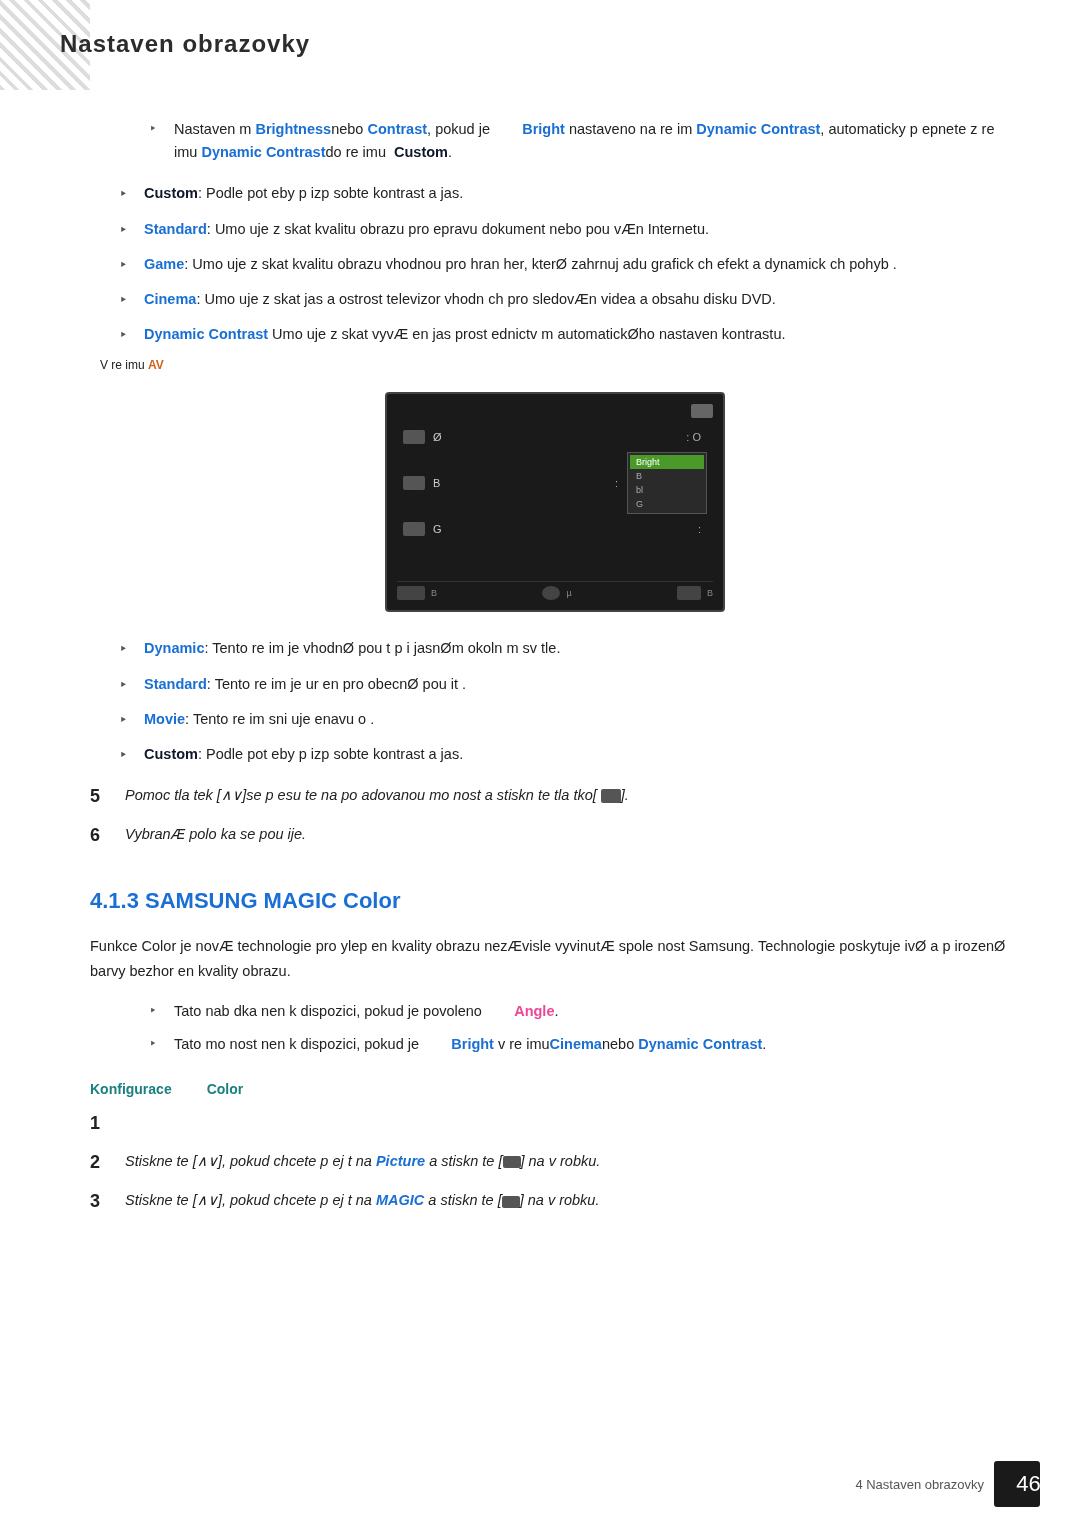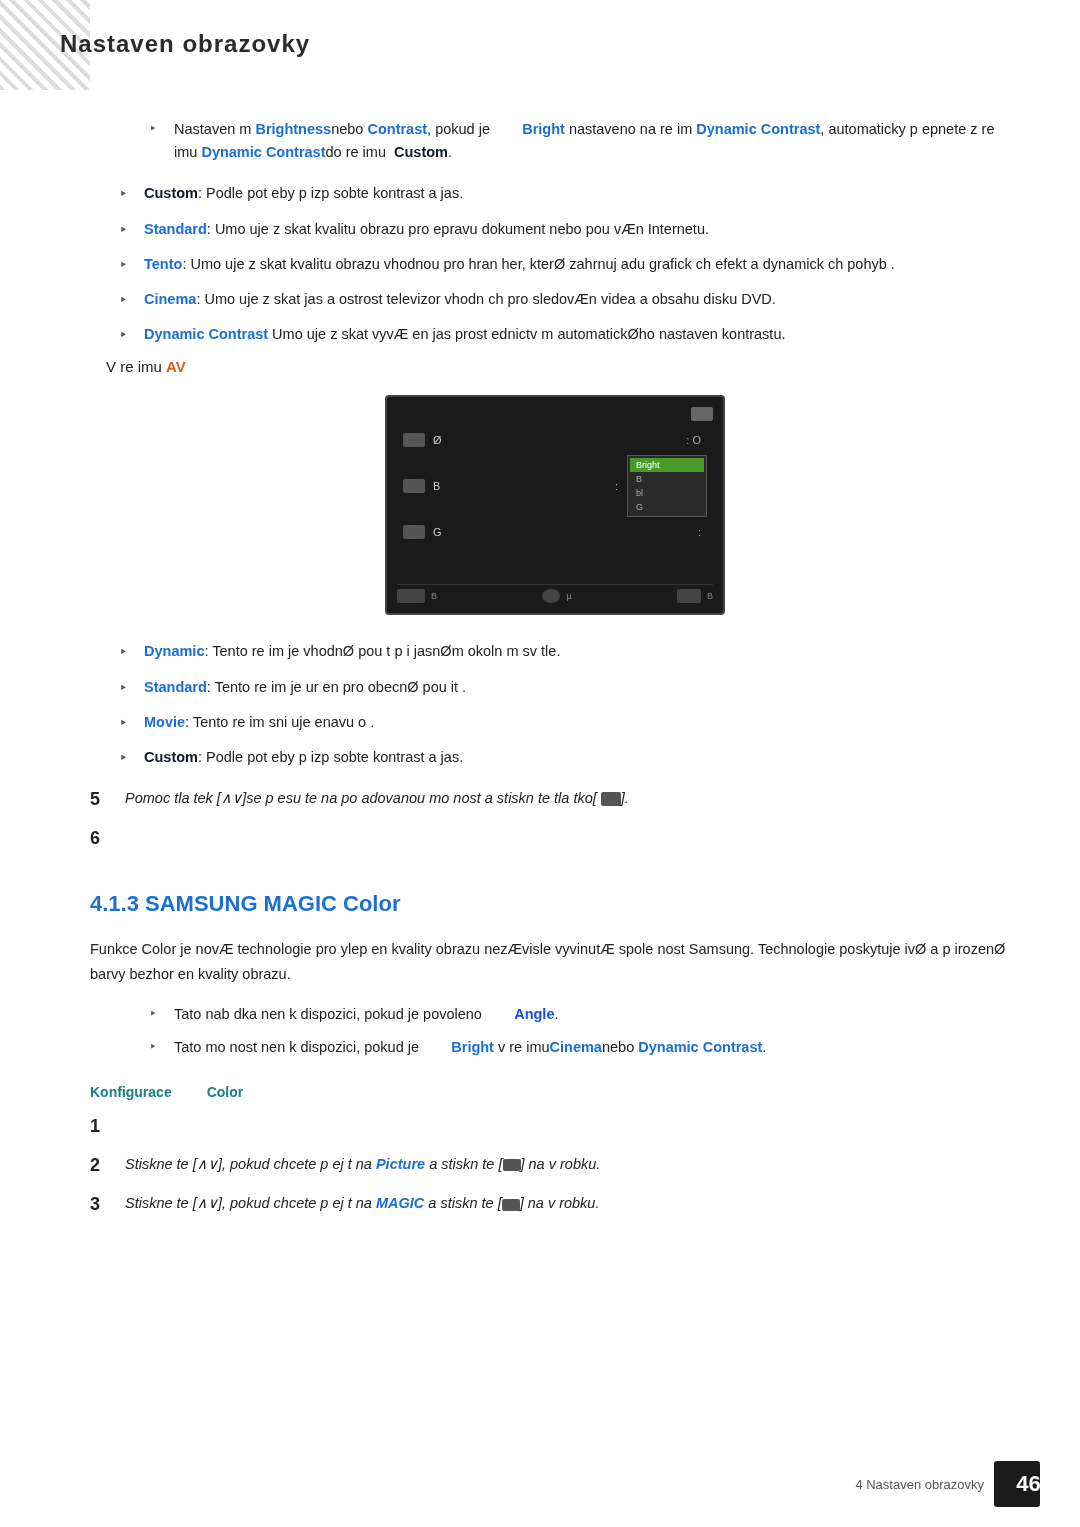--- a/index.html
+++ b/index.html
@@ -68,26 +68,26 @@
 
     .highlight-brightness { color: #1a6fd4; font-weight: bold; }
     .highlight-contrast { color: #1a6fd4; font-weight: bold; }
     .highlight-bright { color: #1a6fd4; font-weight: bold; }
     .highlight-dynamic { color: #1a6fd4; font-weight: bold; }
     .highlight-custom { color: #0f172a; font-weight: bold; }
     .highlight-standard { color: #1a6fd4; font-weight: bold; }
     .highlight-game { color: #1a6fd4; font-weight: bold; }
     .highlight-cinema { color: #1a6fd4; font-weight: bold; }
 
-    .orange-text { color: #1d4ed8; font-weight: bold; }
+    .orange-text { color: #ec4899; font-weight: bold; }
 
     .section-label {
-      font-size: 15px;
+      font-size: 12px;
       margin-bottom: 8px;
-      margin-left: 16px;
+      margin-left: 10px;
     }
 
     
     .tv-screen-container {
       display: flex;
       justify-content: center;
       margin: 20px 0 25px 0;
     }
 
     .tv-screen {
@@ -235,21 +235,21 @@
       font-size: 13px;
       color: #555;
     }
 
     .footer-number {
       width: 46px;
       height: 46px;
       background: #1a1a1a;
       color: #fff;
       font-size: 22px;
-      font-weight: bold;
+      font-weight: normal;
       display: flex;
       align-items: center;
       justify-content: center;
       border-radius: 3px;
       padding-left: 23px;
     }
 
     .av-label {
       color: #d4601a;
       font-weight: bold;
@@ -318,21 +318,21 @@
   <div class="bullet-item">
     <span class="bullet-dot">‣</span>
     <span class="bullet-text">
       <span class="highlight-standard">Standard</span>: Umo  uje z skat kvalitu obrazu pro  epravu dokument  nebo pou vÆn  Internetu.
     </span>
   </div>
 
   <div class="bullet-item">
     <span class="bullet-dot">‣</span>
     <span class="bullet-text">
-      <span class="highlight-game">Tento</span>: Umo  uje z skat kvalitu obrazu vhodnou pro hran  her, kterØ zahrnuj   adu grafick ch efekt  a dynamick ch pohyb .
+      <span class="highlight-game">Game</span>: Umo  uje z skat kvalitu obrazu vhodnou pro hran  her, kterØ zahrnuj   adu grafick ch efekt  a dynamick ch pohyb .
     </span>
   </div>
 
   <div class="bullet-item">
     <span class="bullet-dot">‣</span>
     <span class="bullet-text">
       <span class="highlight-cinema">Cinema</span>: Umo  uje z skat jas a ostrost televizor  vhodn ch pro sledovÆn  videa a obsahu disku DVD.
     </span>
   </div>
 
@@ -425,20 +425,23 @@
 
   <div class="numbered-item" style="margin-top: 18px;">
     <span class="num-label">5</span>
     <span class="num-text">
       Pomoc  tla tek [∧∨]se p esu te na po adovanou mo nost a stiskn te tla  tko[&nbsp;<span style="display:inline-block; width:20px; height:14px; background:#555; border-radius:2px; vertical-align:middle;"></span>].
     </span>
   </div>
 
   <div class="numbered-item">
     <span class="num-label">6</span>
+    <span class="num-text">
+      VybranÆ polo ka se pou ije.
+    </span>
   </div>
 
   <h2 class="section-heading">4.1.3  SAMSUNG MAGIC Color</h2>
 
   <p class="body-text magic-color-intro">Funkce         Color je novÆ technologie pro ylep en  kvality obrazu nezÆvisle vyvinutÆ spole nost Samsung. Technologie poskytuje ivØ a p irozenØ barvy bezhor en  kvality obrazu.</p>
 
   <div class="indent-section" style="margin-bottom:14px;">
     <div class="sub-bullet">
       <span class="sub-bullet-dot">‣</span>
       <span class="sub-bullet-text">

